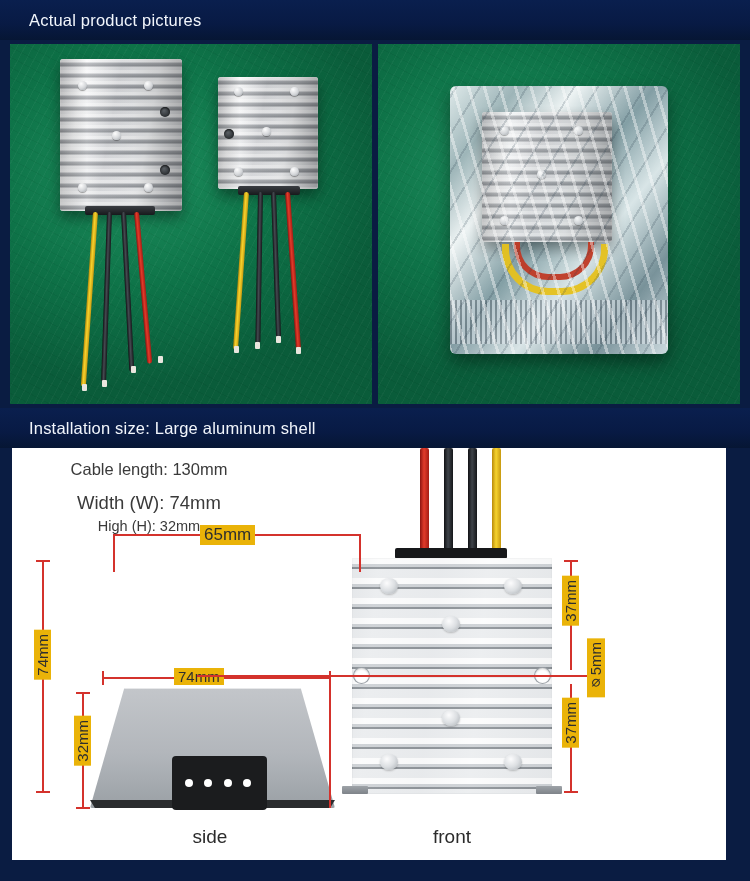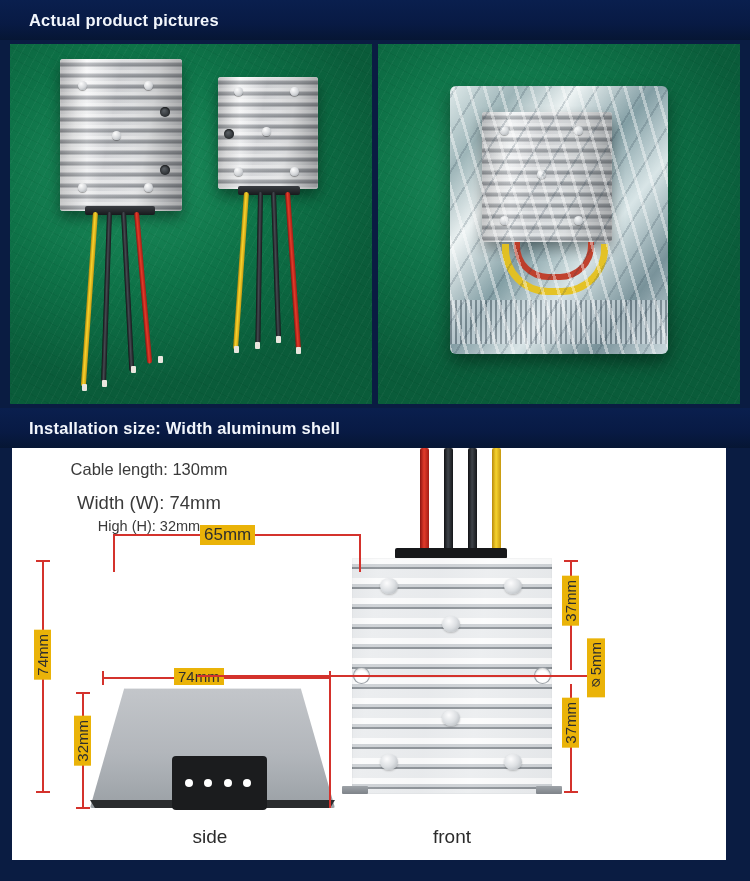--- a/index.html
+++ b/index.html
@@ -13,21 +13,21 @@
   .page{position:relative;width:750px;height:881px;background:#0a1c42;overflow:hidden;}
 
   
   .banner{
     position:absolute;left:0;width:750px;
     background:linear-gradient(180deg,#0a1f4e 0%,#081a44 60%,#061634 100%);
     color:#eef3fb;
     display:flex;align-items:center;
   }
   .banner-title{
-    font-size:16.5px;font-weight:bold;letter-spacing:.2px;
+    font-size:16.5px;font-weight:normal;letter-spacing:.2px;
     padding-left:29px;color:#f2f6fc;white-space:nowrap;
   }
   #banner1{top:0;height:40px;}
   #banner2{top:408px;height:40px;}
 
   
   .photo-row{position:absolute;top:40px;left:0;width:750px;height:368px;background:#0a1c42;}
   .photo{position:absolute;top:4px;height:360px;overflow:hidden;background:#0c7a4b;}
   #photo-left{left:10px;width:362px;}
   #photo-right{left:378px;width:362px;}
@@ -204,21 +204,21 @@
         </div>
         <div style="position:absolute;left:52px;top:158px;width:92px;height:44px;border:7px solid #e6c21d;border-top:none;border-radius:0 0 46px 46px;opacity:.95;"></div>
         <div style="position:absolute;left:64px;top:156px;width:68px;height:32px;border:6px solid #c03a25;border-top:none;border-radius:0 0 34px 34px;opacity:.95;"></div>
         <div class="bag-seal" style="top:214px;"></div>
         <div class="bag-sheen"></div>
       </div>
     </div>
   </div>
 
   <div class="banner" id="banner2">
-    <div class="banner-title">Installation size: Width aluminum shell</div>
+    <div class="banner-title">Installation size: Large aluminum shell</div>
   </div>
 
   <div class="panel">
 
     <div class="spec-text">
       <div class="l3">Cable length: 130mm</div>
       <div class="l5">Width (W): 74mm</div>
       <div class="l6">High (H): 32mm</div>
     </div>
 

